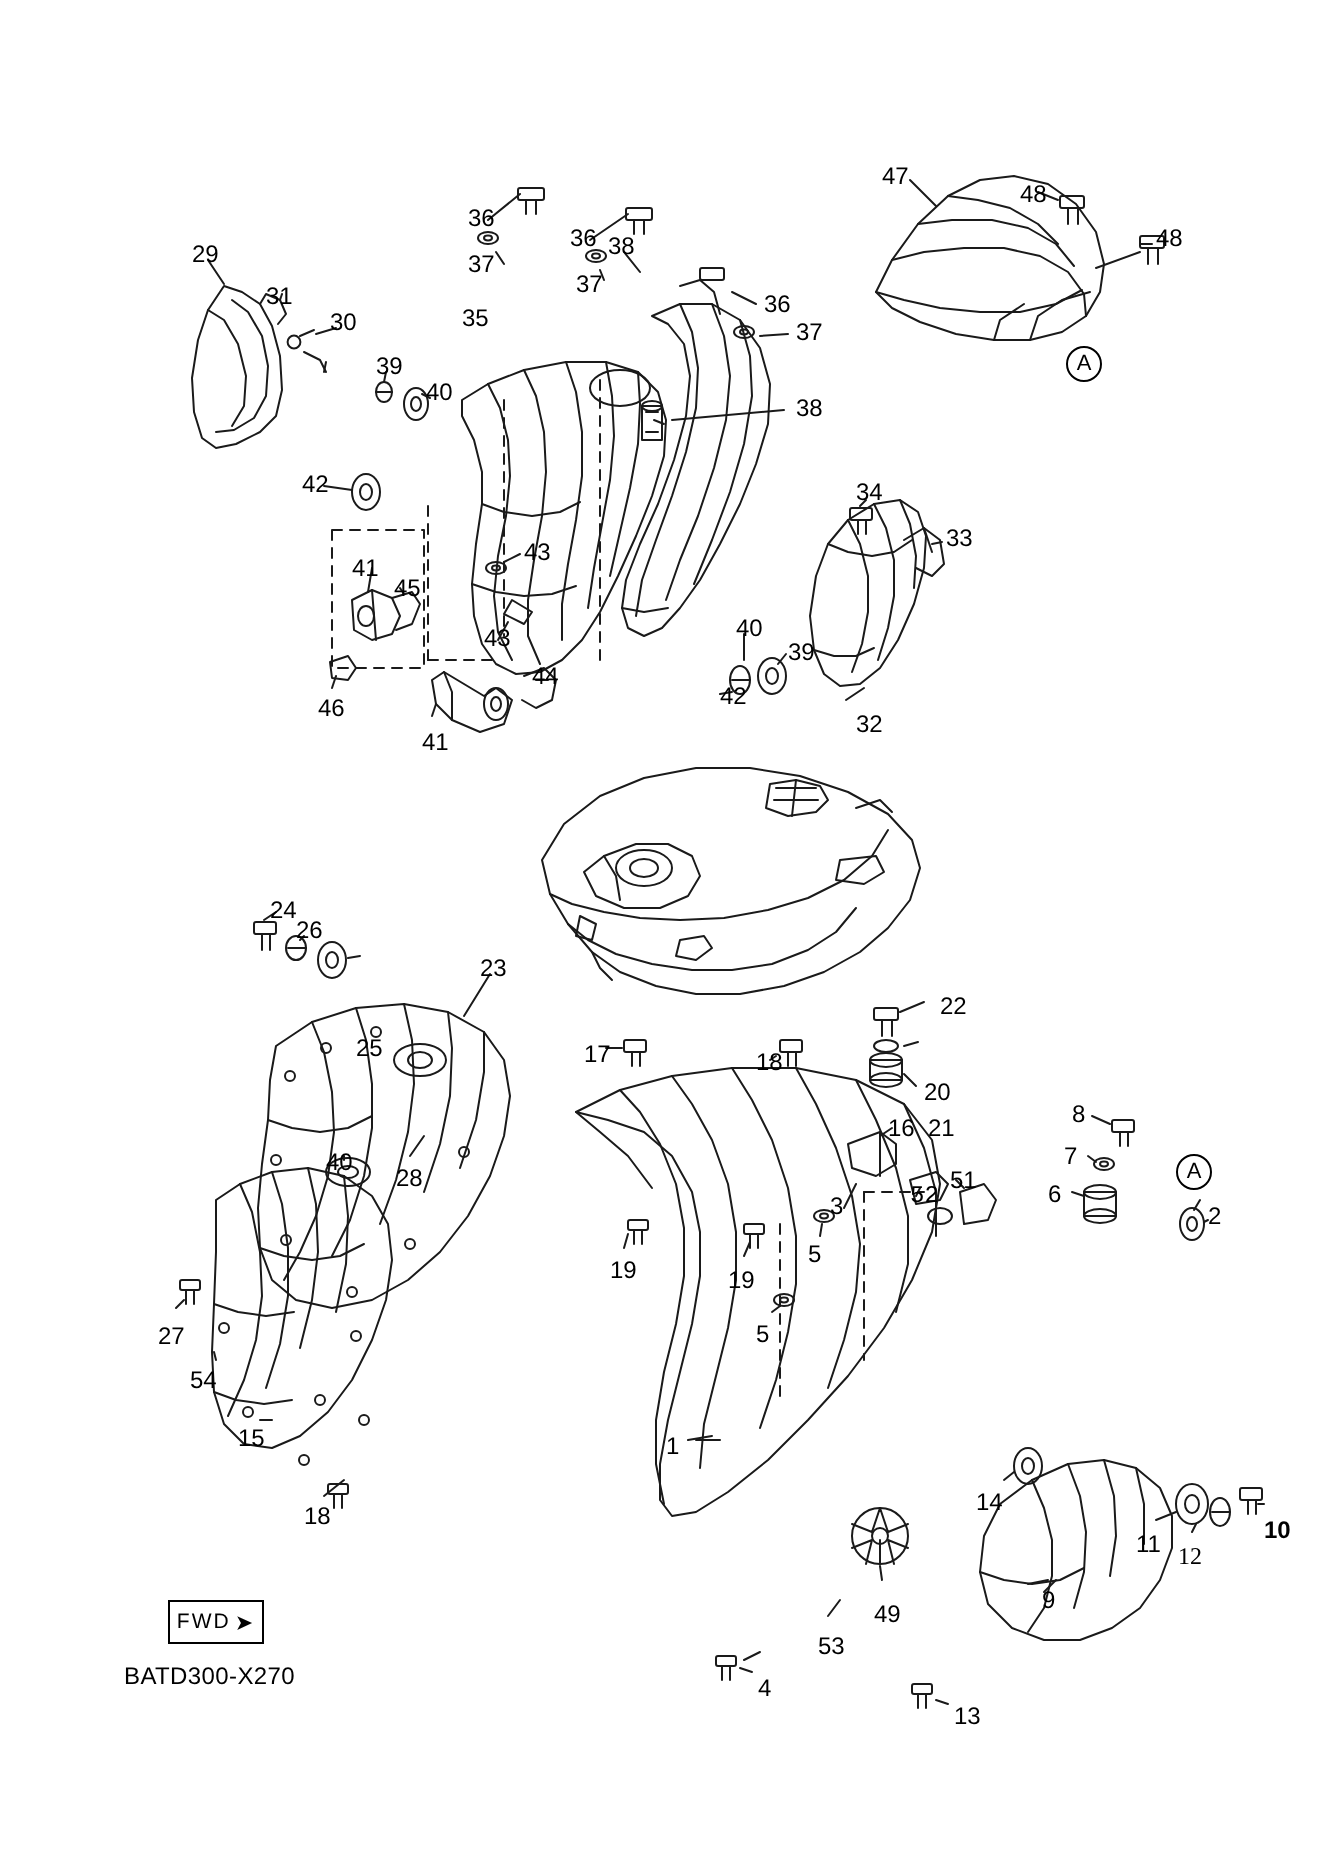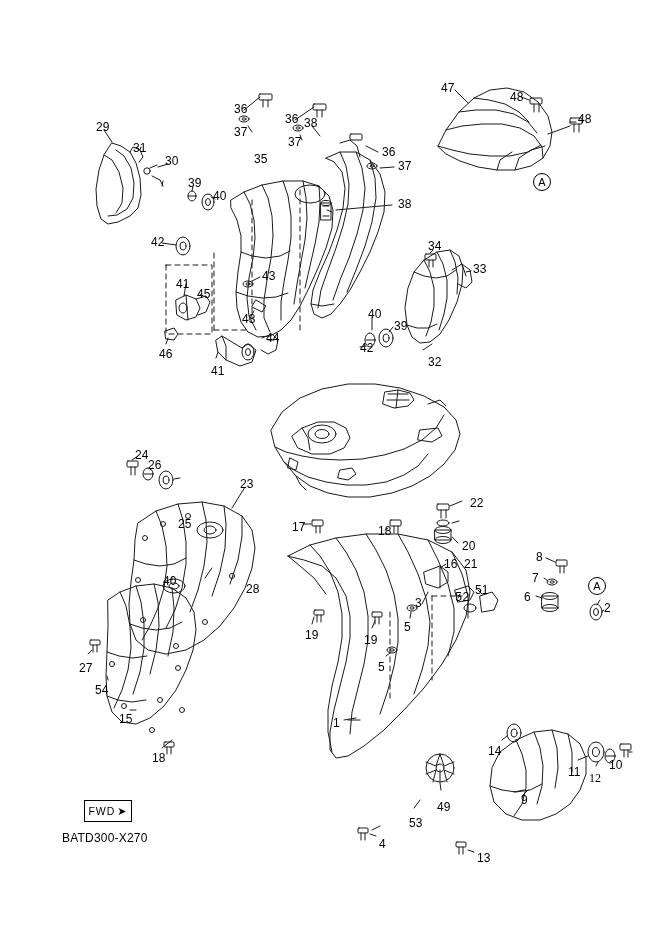--- a/index.html
+++ b/index.html
@@ -485,21 +485,21 @@
     <path d="M344 720 L356 718"></path>
   </g>
 </svg>
 
 <div id="labels">
     <div class="label" style="left: 96px; top: 121px;">29</div>
     <div class="label" style="left: 133px; top: 142px;">31</div>
     <div class="label" style="left: 165px; top: 155px;">30</div>
     <div class="label" style="left: 188px; top: 177px;">39</div>
     <div class="label" style="left: 213px; top: 190px;">40</div>
-    <div class="label" style="left: 231px; top: 153px; margin-left: 23px;">35</div>
+    <div class="label" style="left: 231px; top: 153px;">35</div>
     <div class="label" style="left: 234px; top: 103px;">36</div>
     <div class="label" style="left: 234px; top: 126px;">37</div>
     <div class="label" style="left: 285px; top: 113px;">36</div>
     <div class="label" style="left: 288px; top: 136px;">37</div>
     <div class="label" style="left: 304px; top: 117px;">38</div>
     <div class="label" style="left: 382px; top: 146px;">36</div>
     <div class="label" style="left: 398px; top: 160px;">37</div>
     <div class="label" style="left: 398px; top: 198px;">38</div>
     <div class="label" style="left: 441px; top: 82px;">47</div>
     <div class="label" style="left: 510px; top: 91px;">48</div>
@@ -515,21 +515,21 @@
     <div class="label" style="left: 197px; top: 288px;">45</div>
     <div class="label" style="left: 262px; top: 270px;">43</div>
     <div class="label" style="left: 242px; top: 313px;">43</div>
     <div class="label" style="left: 266px; top: 332px;">44</div>
     <div class="label" style="left: 211px; top: 365px;">41</div>
     <div class="label" style="left: 159px; top: 348px;">46</div>
     <div class="label" style="left: 135px; top: 449px;">24</div>
     <div class="label" style="left: 148px; top: 459px;">26</div>
     <div class="label" style="left: 178px; top: 470px; margin-top: 48px;">25</div>
     <div class="label" style="left: 240px; top: 478px;">23</div>
-    <div class="label" style="left: 198px; top: 583px; padding-left: 48px;">28</div>
+    <div class="label" style="left: 198px; top: 583px;">28</div>
     <div class="label" style="left: 163px; top: 575px;">40</div>
     <div class="label" style="left: 79px; top: 662px;">27</div>
     <div class="label" style="left: 95px; top: 684px;">54</div>
     <div class="label" style="left: 119px; top: 713px;">15</div>
     <div class="label" style="left: 152px; top: 752px;">18</div>
     <div class="label" style="left: 292px; top: 521px;">17</div>
     <div class="label" style="left: 305px; top: 629px;">19</div>
     <div class="label" style="left: 364px; top: 634px;">19</div>
     <div class="label" style="left: 404px; top: 621px;">5</div>
     <div class="label" style="left: 378px; top: 661px;">5</div>
@@ -542,21 +542,21 @@
     <div class="label" style="left: 464px; top: 518px; margin-top: 40px;">21</div>
     <div class="label" style="left: 470px; top: 497px;">22</div>
     <div class="label" style="left: 536px; top: 551px;">8</div>
     <div class="label" style="left: 532px; top: 572px;">7</div>
     <div class="label" style="left: 524px; top: 591px;">6</div>
     <div class="label" style="left: 604px; top: 602px;">2</div>
     <div class="label" style="left: 333px; top: 717px;">1</div>
     <div class="label" style="left: 488px; top: 745px;">14</div>
     <div class="label" style="left: 568px; top: 766px;">11</div>
     <div class="label" style="left: 589px; top: 772px; font-family: Liberation Serif, serif;">12</div>
-    <div class="label" style="left: 609px; top: 759px;">10</div>
+    <div class="label" style="left: 632px; top: 759px; font-weight: bold;">10</div>
     <div class="label" style="left: 521px; top: 794px;">9</div>
     <div class="label" style="left: 437px; top: 801px;">49</div>
     <div class="label" style="left: 409px; top: 817px;">53</div>
     <div class="label" style="left: 379px; top: 838px;">4</div>
     <div class="label" style="left: 477px; top: 852px;">13</div>
   </div>
 
 <div id="circles">
     <div class="circ-a" style="left: 533px; top: 173px;">A</div>
     <div class="circ-a" style="left: 588px; top: 577px;">A</div>

